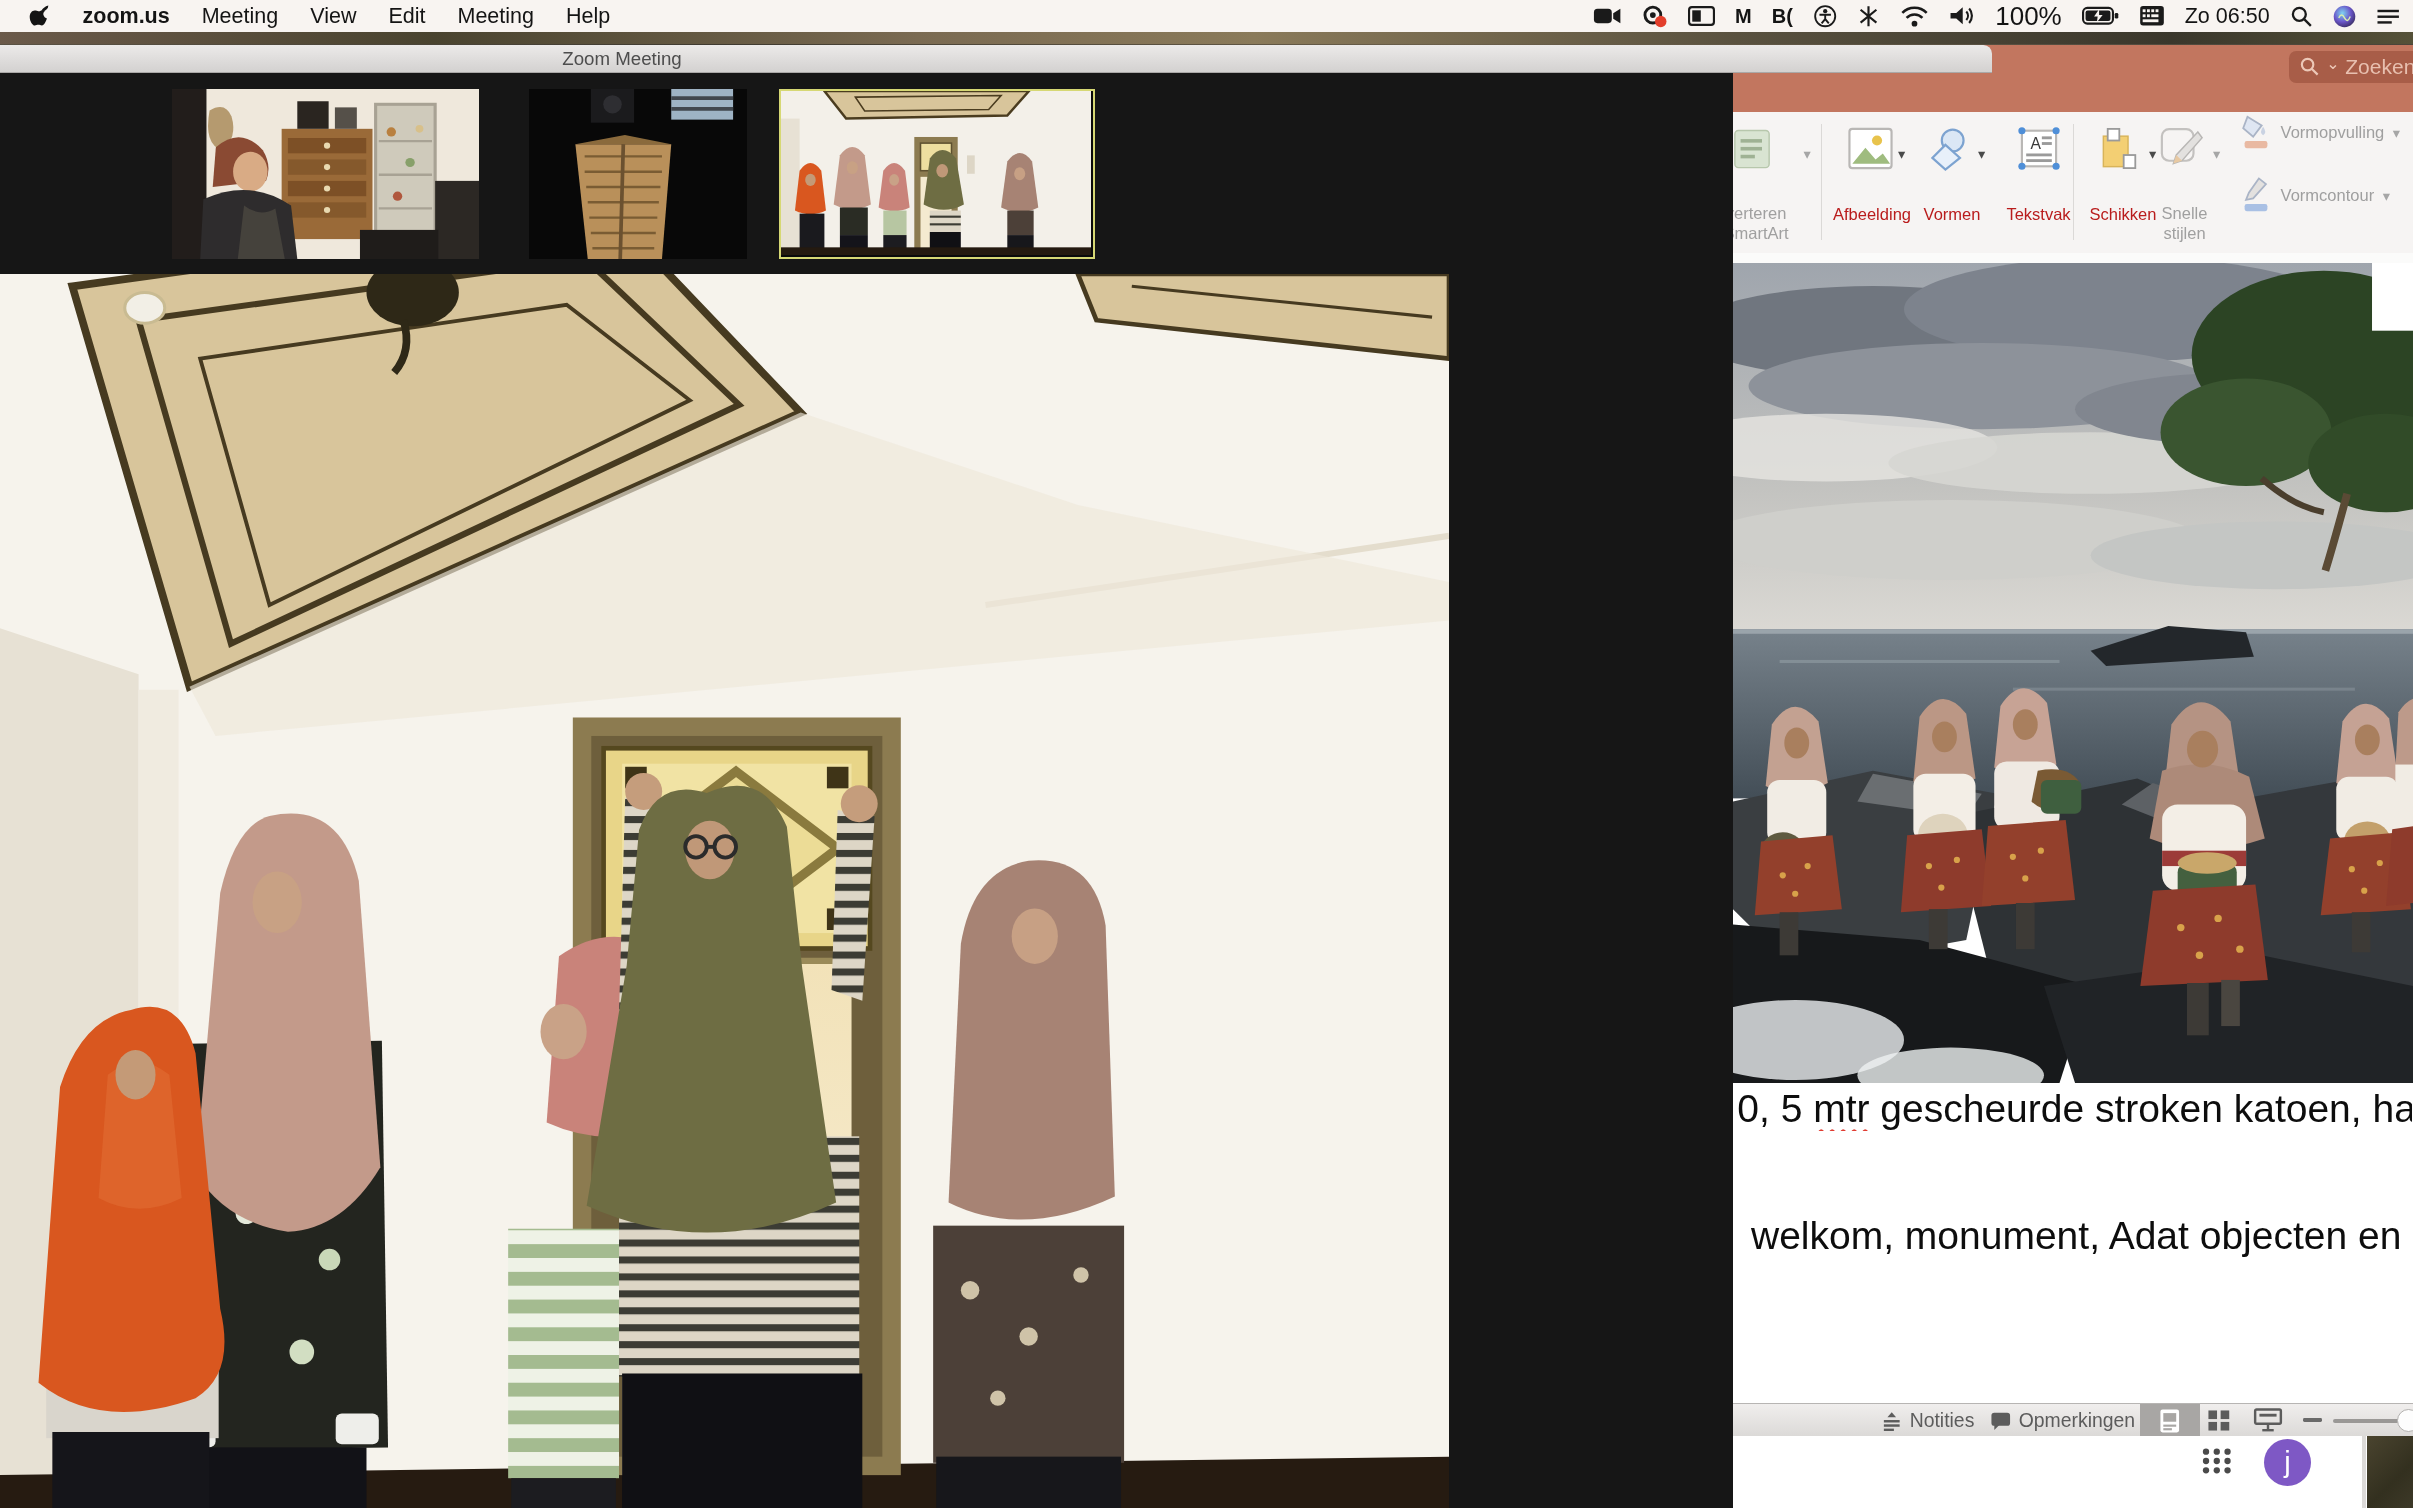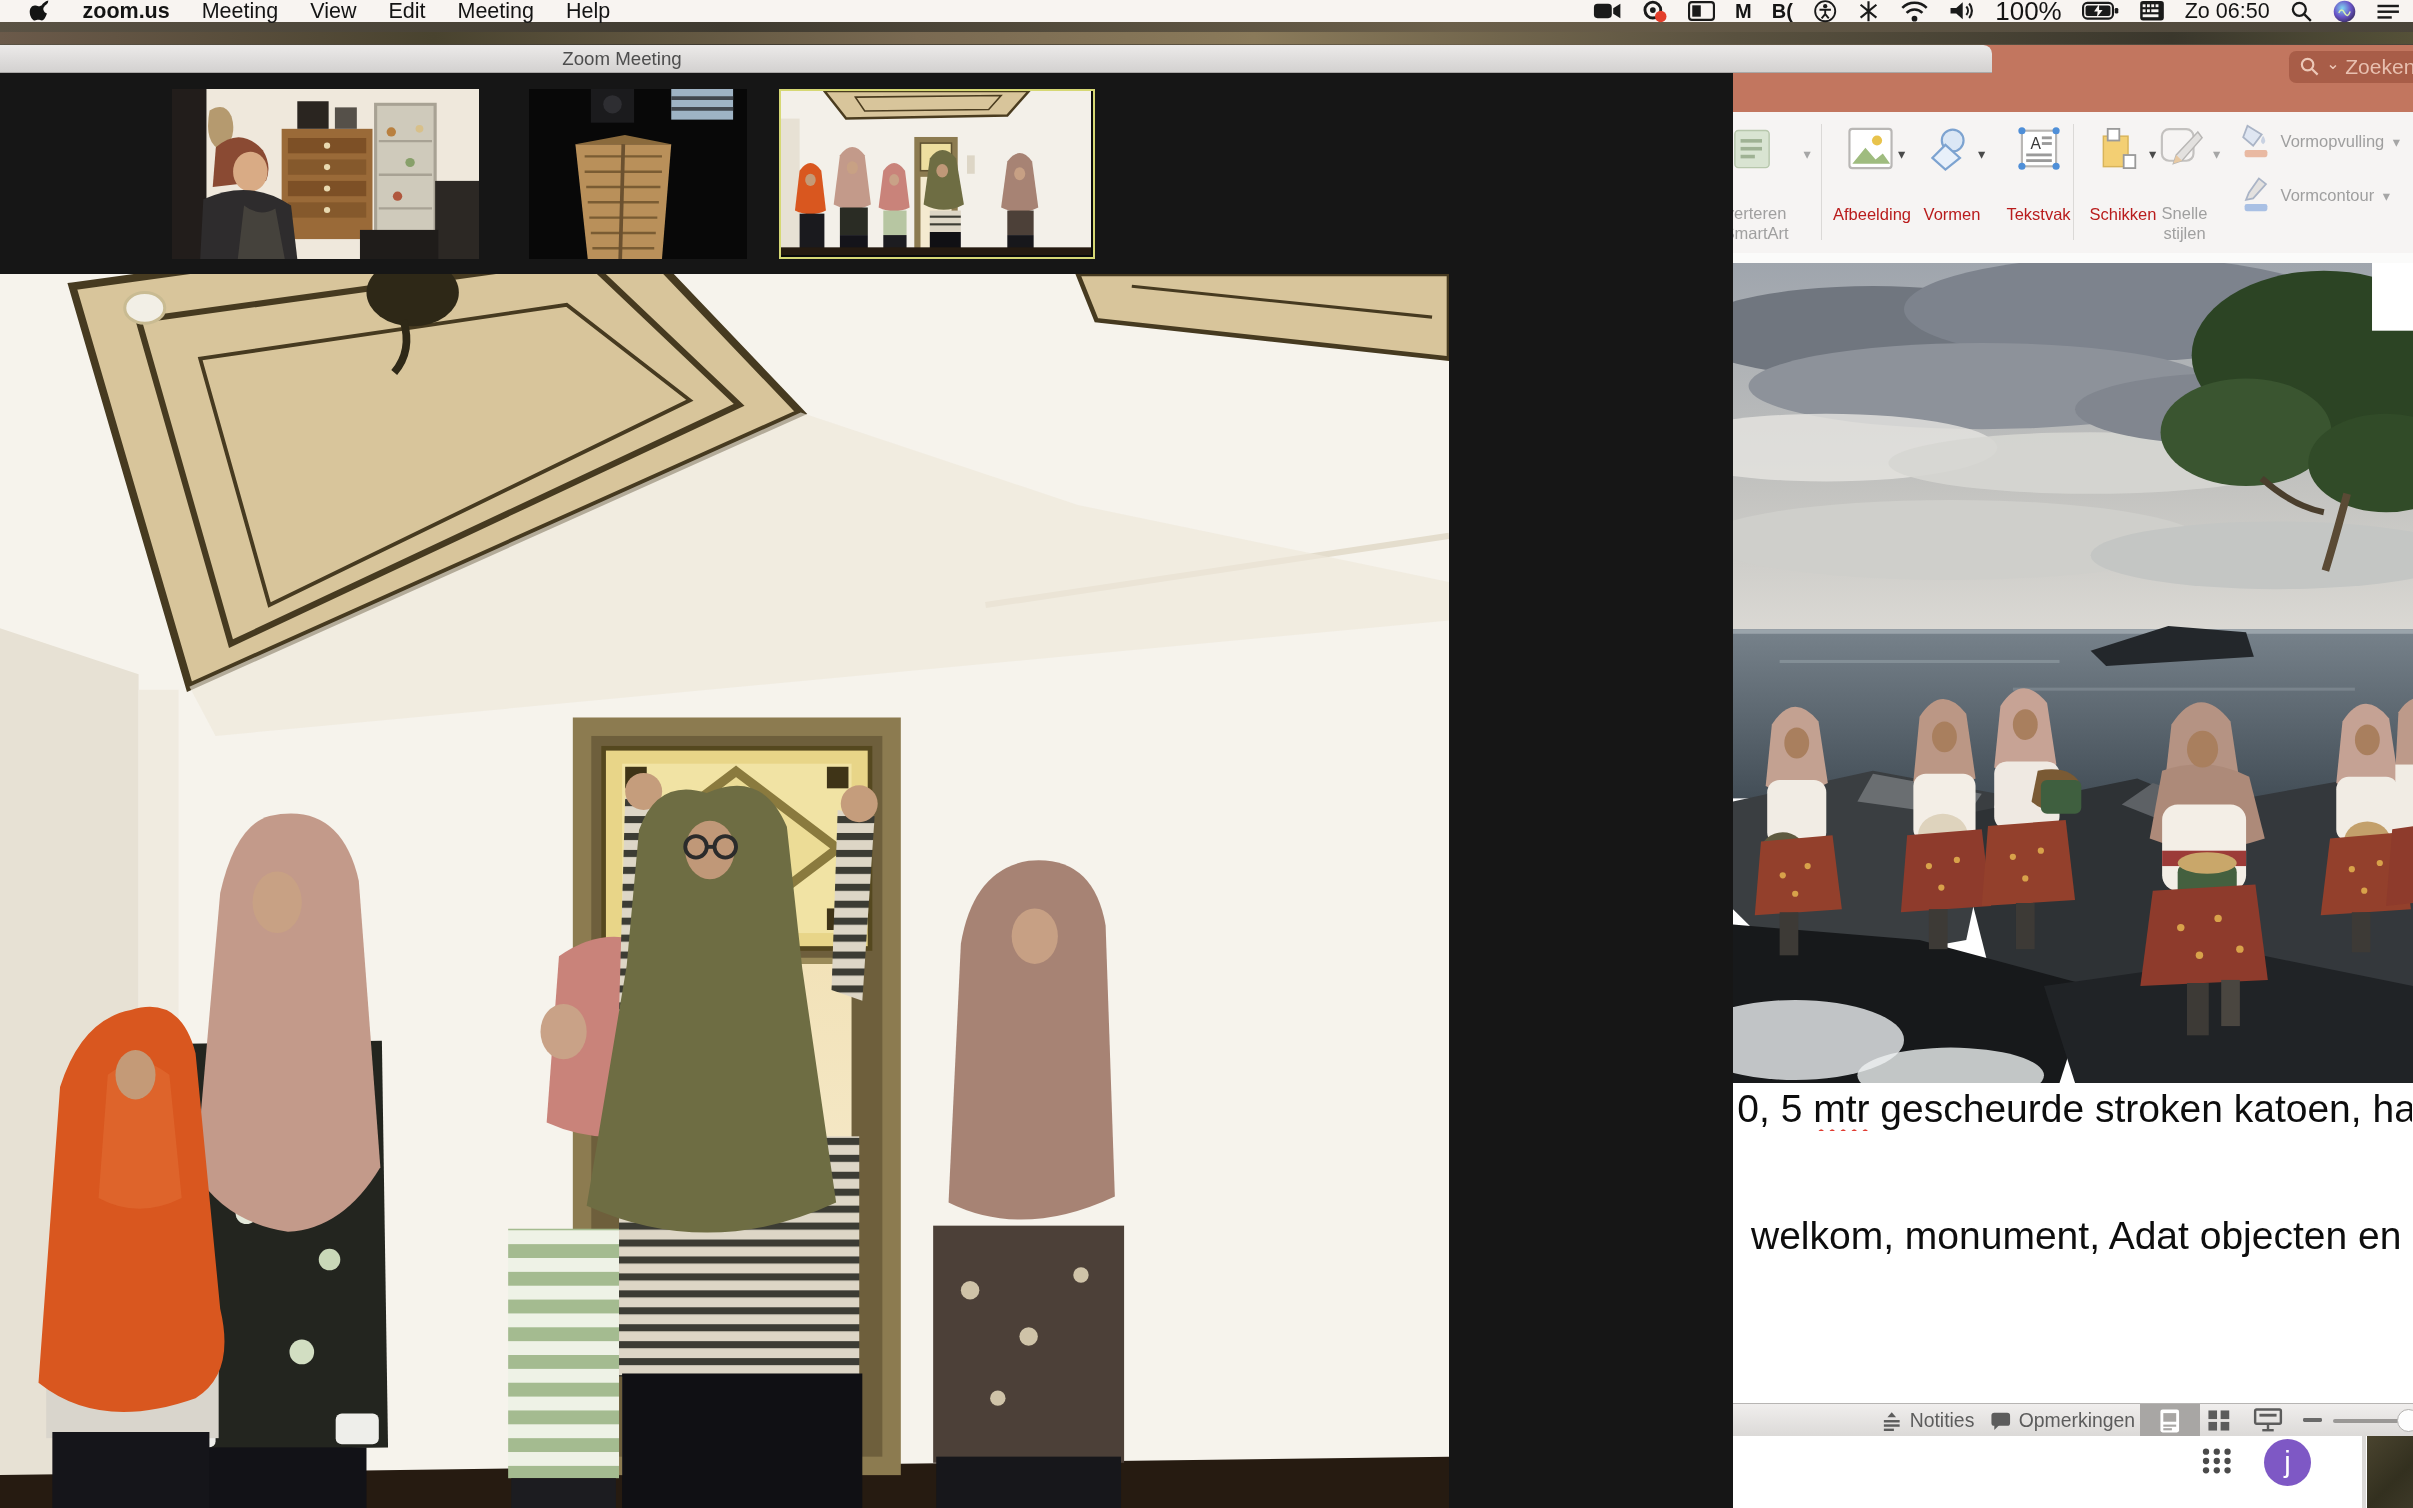--- a/index.html
+++ b/index.html
@@ -2,21 +2,21 @@
 <html style="font-size:11.5px"><head>
 <meta charset="utf-8">
 <style>
   html,body{margin:0;padding:0;background:#20201c;}
   #screen{position:relative;width:2413px;height:1508px;overflow:hidden;
           font-family:"Liberation Sans","DejaVu Sans",sans-serif;
           background:linear-gradient(90deg,#5a5244,#3f3a30 30%,#6b5f4a 60%,#4a443a);}
   .abs{position:absolute;}
 
   
-  #menubar{position:absolute;left:0;top:0;width:2413px;height:22px;background:#f8f4f1;
+  #menubar{position:absolute;left:0;top:0;width:2413px;height:32px;background:#f8f4f1;
            display:flex;align-items:center;z-index:30;color:#141414;font-size:21.5px;}
   #menubar .left{display:flex;align-items:center;gap:32px;padding-left:29px;}
   #menubar .appname{font-weight:700;}
   #menubar .right{margin-left:auto;display:flex;align-items:center;gap:20px;padding-right:13px;}
   .mitem{white-space:nowrap;}
   .sicon{display:flex;align-items:center;justify-content:center;}
   .glyphtxt{font-weight:700;font-size:20px;}
 
   
   #wallstrip{left:0;top:32px;width:2413px;height:12.2px;
@@ -174,21 +174,21 @@
               <rect x="4" y="4" width="44" height="44" rx="10" fill="none" stroke="#c3c1bf" stroke-width="3"></rect>
               <path d="M54 8 L24 40 L20 52 L32 48 L60 16 Z" fill="#e3e1df" stroke="#b9b7b5" stroke-width="2"></path>
               <path d="M20 52 L32 48 L24 40 Z" fill="#e8c9a2"></path>
             </svg>
         </div>
         <div class="rcaret dis" style="left:68px;top:34px;">▾</div>
         <div class="rlabel dis" style="top:92px;">Snelle</div>
         <div class="rlabel dis" style="top:112px;">stijlen</div>
       </div>
 
-      <div class="rrow" style="left:507px;top:11px;">
+      <div class="rrow" style="left:507px;top:2px;">
         <span>
           <svg width="32" height="37" viewBox="0 0 44 52">
               <path d="M10 4 L30 16 L18 32 L4 20 Z" fill="#dfe6f2" stroke="#aab4c6" stroke-width="2.5"></path>
               <path d="M32 18 q6 8 0 12 q-6 -4 0 -12" fill="#c9d2e2"></path>
               <rect x="6" y="38" width="32" height="10" rx="3" fill="#e9b9a2"></rect>
             </svg>
         </span>
         <span>Vormopvulling</span>
         <span class="rcaret dis" style="position:static;">▾</span>
       </div>

